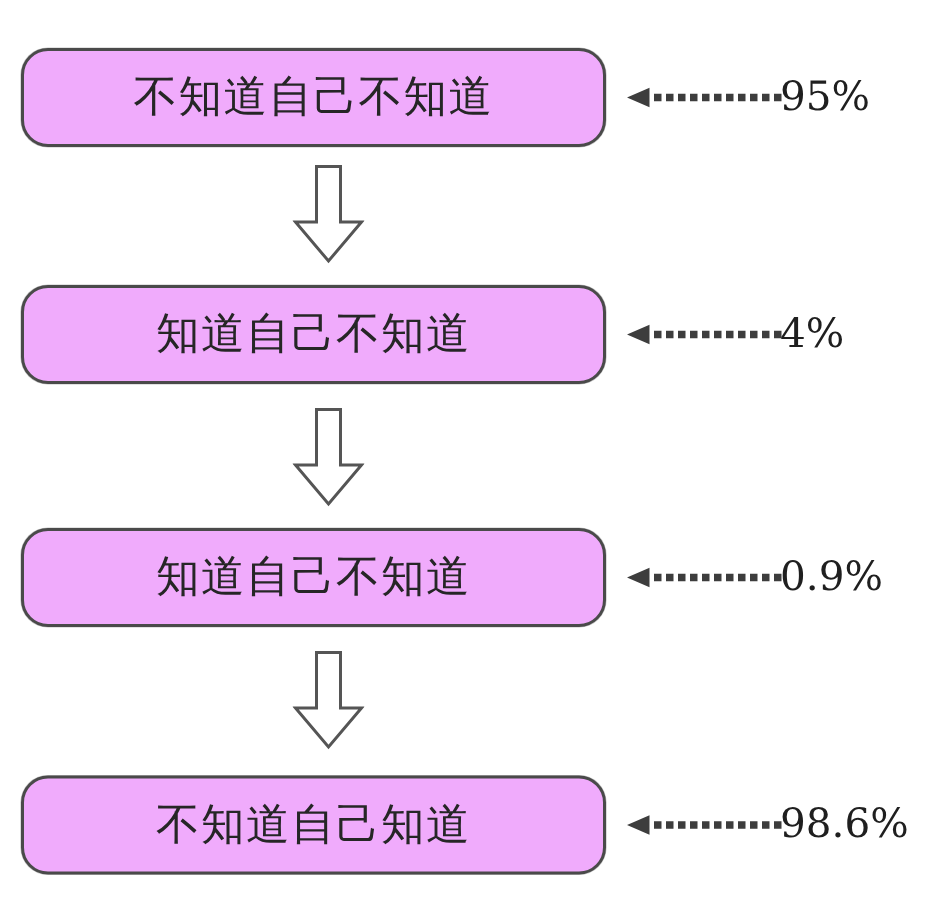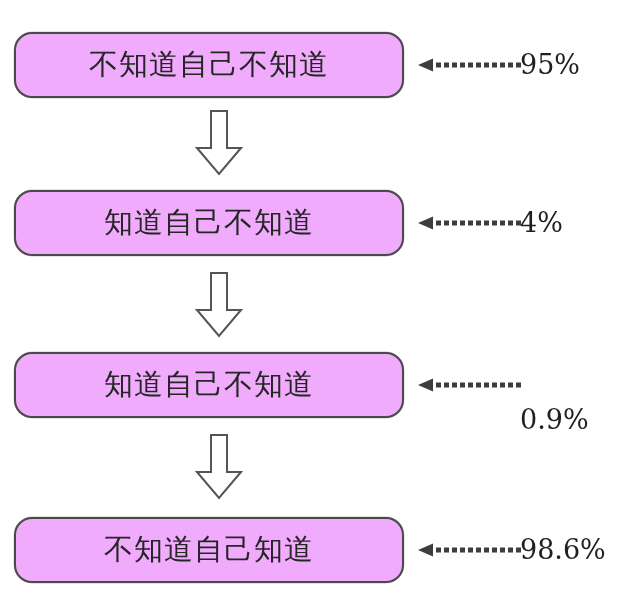--- a/index.html
+++ b/index.html
@@ -162,21 +162,21 @@
           <rect x="52" y="6.5" width="5" height="5"></rect>
           <rect x="60" y="6.5" width="5" height="5"></rect>
           <rect x="68" y="6.5" width="5" height="5"></rect>
           <rect x="76" y="6.5" width="5" height="5"></rect>
           <rect x="84" y="6.5" width="5" height="5"></rect>
           <rect x="92" y="6.5" width="5" height="5"></rect>
           <rect x="100" y="6.5" width="5" height="5"></rect>
         </g>
       </svg>
     </div>
-    <div class="pct" style="top:19px;margin-top:35px;">0.9%</div>
+    <div class="pct" style="top:19px;">0.9%</div>
   </div>
 
   <div class="flow-arrow" style="top:434px;">
     <svg width="48" height="66" viewBox="0 0 48 66" aria-hidden="true">
       <polygon points="16,1 32,1 32,38 46,38 24,64 2,38 16,38" fill="#ffffff" stroke="#555555" stroke-width="2" stroke-linejoin="miter"></polygon>
     </svg>
   </div>
 
   <div class="stage" style="top:517px;">
     <div class="node-box">

